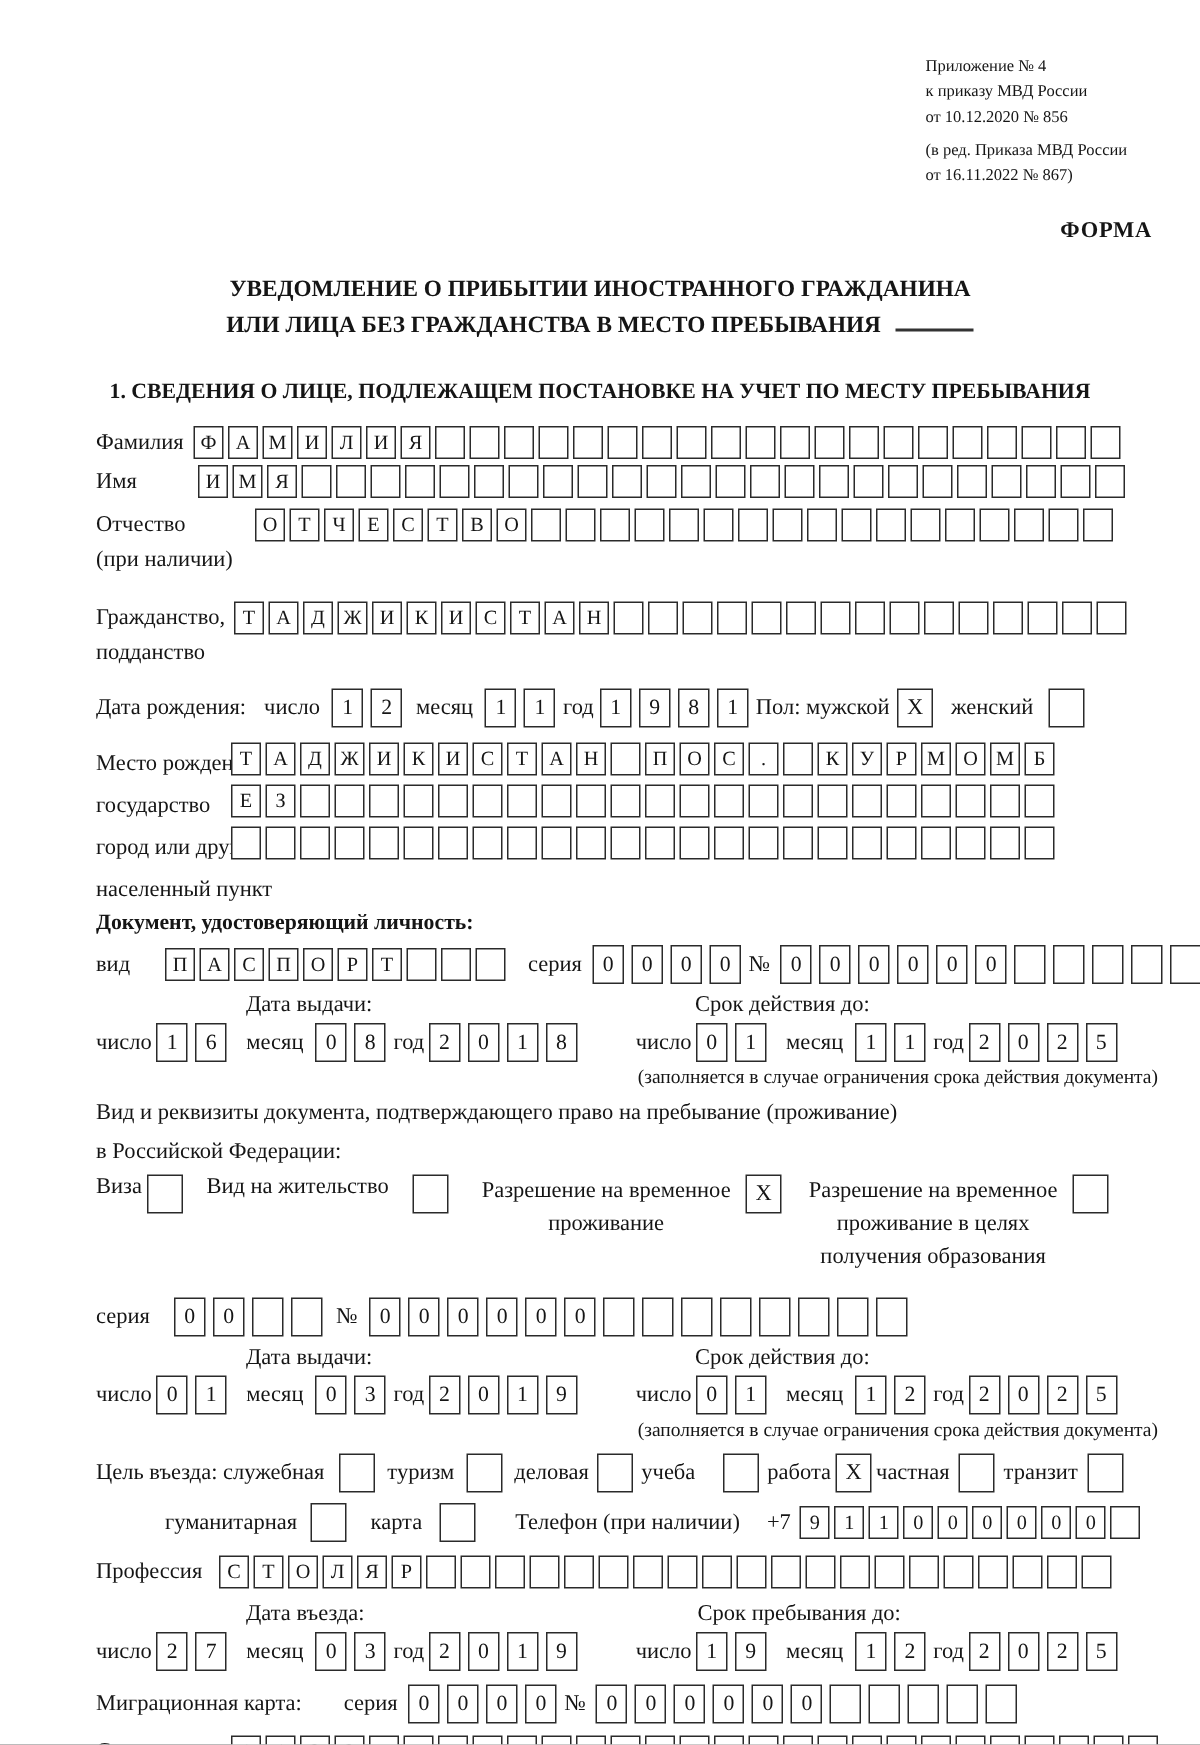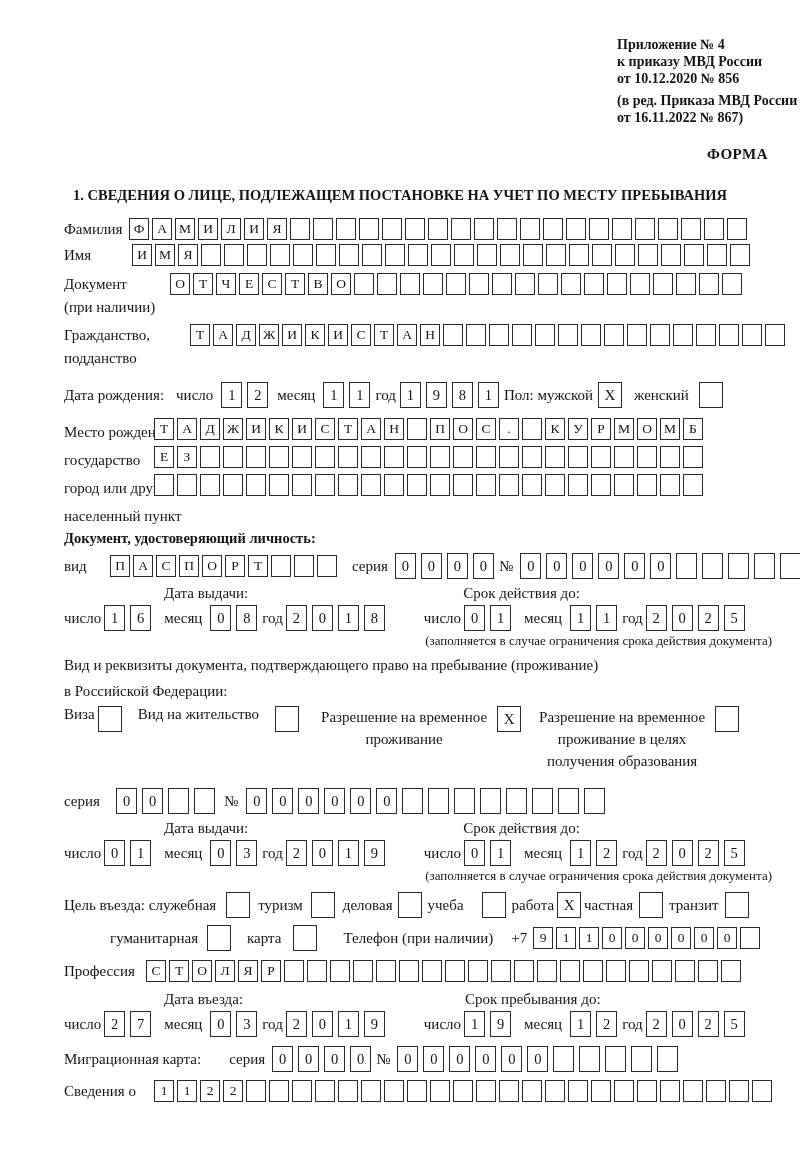--- a/index.html
+++ b/index.html
@@ -1,21 +1,21 @@
 <!DOCTYPE html>
 <html><head>
 <meta charset="utf-8">
 <style>
   html,body{margin:0;padding:0;background:#888;}
   .page{
     width:800px;height:1163px;background:#ffffff;color:#151515;
     font-family:"Liberation Serif","DejaVu Serif",serif;
     box-sizing:border-box;padding-top:36px;position:relative;overflow:hidden;
   }
-  .hdr{margin-left:617px;font-size:14px;line-height:17px;white-space:nowrap;font-weight:bold;}
+  .hdr{margin-left:617px;font-size:11px;line-height:17px;white-space:nowrap;}
   .hdr .sub{margin-top:5px;}
   .forma{font-weight:bold;font-size:15px;text-align:right;padding-right:32px;margin-top:20px;letter-spacing:.5px;}
   .title{text-align:center;font-weight:bold;font-size:15.5px;line-height:24px;margin-top:18px;}
   .blank-line{display:inline-block;width:52px;height:2px;background:#333;vertical-align:baseline;margin-left:10px;}
   .sec{font-weight:bold;font-size:14.5px;text-align:center;margin-top:24px;white-space:nowrap;}
   .formbody{padding:14px 28px 0 64px;font-size:15px;}
   .fline{display:flex;align-items:center;white-space:nowrap;}
   .fline.top{align-items:flex-start;}
   .fline.right{justify-content:flex-end;}
   .fline.center{}
@@ -52,20 +52,24 @@
     <div>к приказу МВД России</div>
     <div>от 10.12.2020 № 856</div>
     <div class="sub">
       <div>(в ред. Приказа МВД России</div>
       <div>от 16.11.2022 № 867)</div>
     </div>
   </div>
 
   <div class="forma">ФОРМА</div>
 
+  <div class="title">
+    <div>УВЕДОМЛЕНИЕ О ПРИБЫТИИ ИНОСТРАННОГО ГРАЖДАНИНА</div>
+    <div><span>ИЛИ ЛИЦА БЕЗ ГРАЖДАНСТВА В МЕСТО ПРЕБЫВАНИЯ</span><span class="blank-line"></span></div>
+  </div>
 
   <div class="sec">1. СВЕДЕНИЯ О ЛИЦЕ, ПОДЛЕЖАЩЕМ ПОСТАНОВКЕ НА УЧЕТ ПО МЕСТУ ПРЕБЫВАНИЯ</div>
 
   <div class="formbody">
       <div class="fline" style="margin-top: 0px;">
         <span class="lbl" style="width: 65px; flex: 0 0 65px;">Фамилия</span>
         <span class="cells">
           <span class="cell">Ф</span>
           <span class="cell">А</span>
           <span class="cell">М</span>
@@ -122,21 +126,21 @@
           <span class="cell"></span>
           <span class="cell"></span>
           <span class="cell"></span>
           <span class="cell"></span>
           <span class="cell"></span>
           <span class="cell"></span>
         </span>
       </div>
       <div class="fline top" style="margin-top: 7px;">
         <span class="col" style="width: 106px; flex: 0 0 106px;">
-          <div>Документ</div>
+          <div>Отчество</div>
           <div>(при наличии)</div>
         </span>
         <span class="cells">
           <span class="cell">О</span>
           <span class="cell">Т</span>
           <span class="cell">Ч</span>
           <span class="cell">Е</span>
           <span class="cell">С</span>
           <span class="cell">Т</span>
           <span class="cell">В</span>
@@ -153,21 +157,21 @@
           <span class="cell"></span>
           <span class="cell"></span>
           <span class="cell"></span>
           <span class="cell"></span>
           <span class="cell"></span>
           <span class="cell"></span>
           <span class="cell"></span>
           <span class="cell"></span>
         </span>
       </div>
-      <div class="fline top" style="margin-top: 5px; gap: 34px;">
+      <div class="fline top" style="margin-top: 16px;">
         <span class="col" style="width: 92px; flex: 0 0 92px;">
           <div>Гражданство,</div>
           <div>подданство</div>
         </span>
         <span class="cells">
           <span class="cell">Т</span>
           <span class="cell">А</span>
           <span class="cell">Д</span>
           <span class="cell">Ж</span>
           <span class="cell">И</span>

